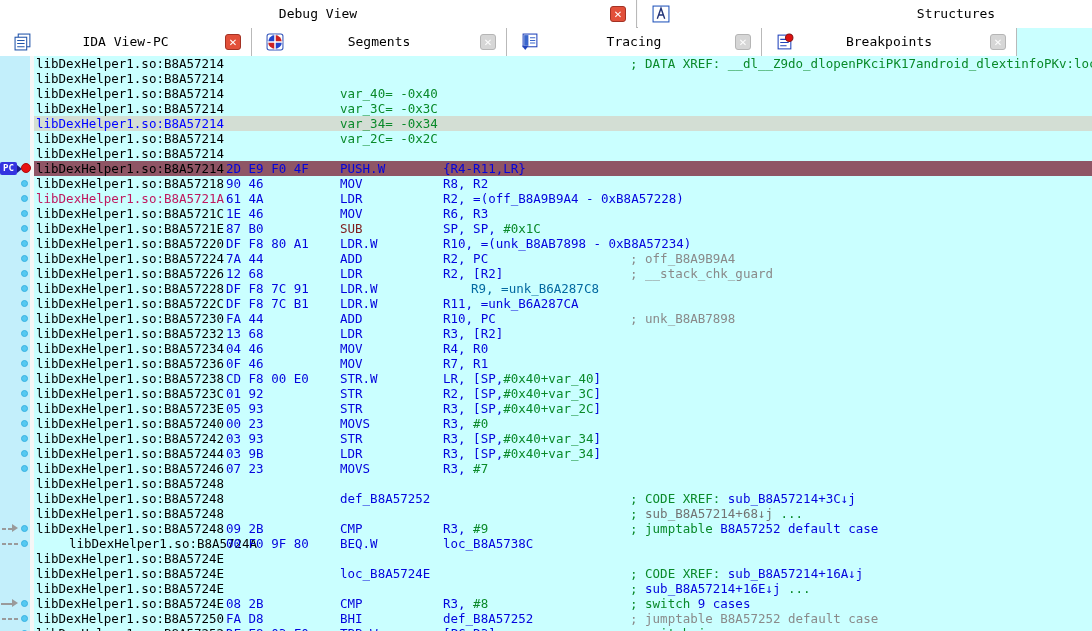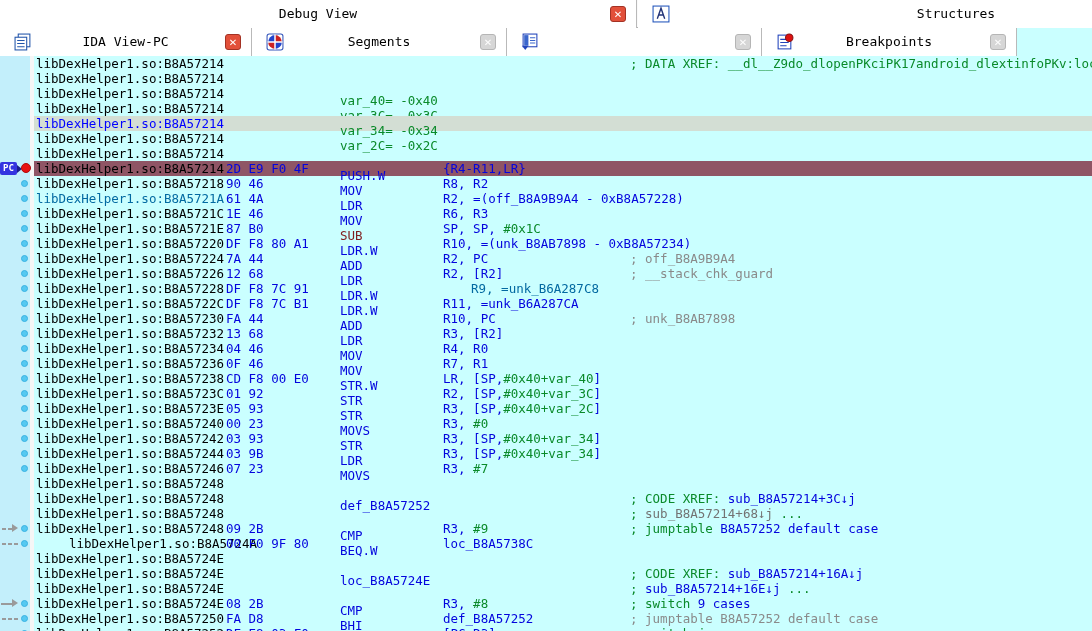--- a/index.html
+++ b/index.html
@@ -23,21 +23,21 @@
   .gutter { position:absolute; left:0; top:56px; width:30px; height:575px; background:#c3effb; }
   .gutter-strip { position:absolute; left:30px; top:56px; width:4px; height:575px; background:#f6f6f6; }
   .gmarks { position:absolute; left:0; top:56px; width:34px; height:575px; overflow:hidden; }
   .code { position:absolute; left:34px; top:56px; width:1058px; height:575px; overflow:hidden; }
   .crow { position:relative; height:15px; white-space:pre; font-size:12.5px; line-height:15px; }
   .crow.pc  { background:#8f5565; }
   .crow.sel { background:#d3ded4; }
   .cs { position:absolute; top:0; white-space:pre; }
   .col-a  { left:2px; }
   .col-by { left:192px; }
-  .col-m  { left:306px;margin-top:7px; }
+  .col-m  { left:306px; }
   .col-o  { left:409px; }
   .col-c  { left:596px; }
   
   .gcell { position:absolute; left:0; width:34px; height:15px; }
   .bp-dot { position:absolute; left:21px; top:4px; width:7px; height:7px; border-radius:50%;
             background:#55c9f1; border:1px solid #39b2e2; }
   .pc-badge { position:absolute; left:0px; top:1px; width:17px; height:13px; background:#3434e0;
               color:#fff; font:bold 9px/13px "DejaVu Sans Mono", monospace; text-align:center; border-radius:2px; }
   .pc-arrow { position:absolute; left:17px; top:4px; width:0; height:0;
               border-left:5px solid #1b1b8c; border-top:4px solid transparent; border-bottom:4px solid transparent; }
@@ -104,20 +104,21 @@
 
     <div class="tab" style="left:507px; width:255px; background:#fff;">
       <span class="icon">
         <svg width="18" height="18" viewBox="0 0 17 17">
           <rect x="2" y="1" width="13" height="12" fill="#ffffff" stroke="#2244bb"></rect>
           <rect x="3" y="2" width="4" height="10" fill="#3a66cc"></rect>
           <path d="M8.5 4.5h5M8.5 7h5M8.5 9.5h5" stroke="#3a66cc" stroke-width="1"></path>
           <path d="M1 12 h6 l-3 4 z" fill="#2244bb"></path>
         </svg>
       </span>
+      <span class="lbl">Tracing</span>
       <span class="closebox gray">✕</span>
     </div>
 
     <div class="tab" style="left:762px; width:255px; background:#fff;">
       <span class="icon">
         <svg width="18" height="18" viewBox="0 0 17 17">
           <rect x="2" y="2" width="12" height="13" fill="#ffffff" stroke="#2244bb"></rect>
           <path d="M4 6h8M4 9h8M4 12h6" stroke="#2244bb" stroke-width="1"></path>
           <circle cx="12.5" cy="4.5" r="3.5" fill="#dd1111" stroke="#881010"></circle>
         </svg>
@@ -238,21 +239,21 @@
   <div class="code" id="code">
       <div class="crow"><span class="cs col-a" style="color: rgb(0, 0, 0);">libDexHelper1.so:B8A57214</span><span class="cs col-c"><span style="color: rgb(10, 138, 42);">; DATA XREF: __dl__Z9do_dlopenPKciPK17android_dlextinfoPKv:loc_EC39</span></span></div>
       <div class="crow"><span class="cs col-a" style="color: rgb(0, 0, 0);">libDexHelper1.so:B8A57214</span></div>
       <div class="crow"><span class="cs col-a" style="color: rgb(0, 0, 0);">libDexHelper1.so:B8A57214</span><span class="cs col-m" style="color: rgb(10, 138, 42);">var_40= -0x40</span></div>
       <div class="crow"><span class="cs col-a" style="color: rgb(0, 0, 0);">libDexHelper1.so:B8A57214</span><span class="cs col-m" style="color: rgb(10, 138, 42);">var_3C= -0x3C</span></div>
       <div class="crow sel"><span class="cs col-a" style="color: rgb(0, 0, 255);">libDexHelper1.so:B8A57214</span><span class="cs col-m" style="color: rgb(10, 138, 42);">var_34= -0x34</span></div>
       <div class="crow"><span class="cs col-a" style="color: rgb(0, 0, 0);">libDexHelper1.so:B8A57214</span><span class="cs col-m" style="color: rgb(10, 138, 42);">var_2C= -0x2C</span></div>
       <div class="crow"><span class="cs col-a" style="color: rgb(0, 0, 0);">libDexHelper1.so:B8A57214</span></div>
       <div class="crow pc"><span class="cs col-a" style="color: rgb(0, 0, 0);">libDexHelper1.so:B8A57214</span><span class="cs col-by" style="color: rgb(4, 4, 221);">2D E9 F0 4F</span><span class="cs col-m" style="color: rgb(4, 4, 221);">PUSH.W</span><span class="cs col-o"><span style="color: rgb(4, 4, 221);">{R4-R11,LR}</span></span></div>
       <div class="crow"><span class="cs col-a" style="color: rgb(0, 0, 0);">libDexHelper1.so:B8A57218</span><span class="cs col-by" style="color: rgb(4, 4, 221);">90 46</span><span class="cs col-m" style="color: rgb(4, 4, 221);">MOV</span><span class="cs col-o"><span style="color: rgb(4, 4, 221);">R8, R2</span></span></div>
-      <div class="crow"><span class="cs col-a" style="color: #0369a1; text-align: center;">libDexHelper1.so:B8A5721A</span><span class="cs col-by" style="color: rgb(4, 4, 221);">61 4A</span><span class="cs col-m" style="color: rgb(4, 4, 221);">LDR</span><span class="cs col-o"><span style="color: rgb(4, 4, 221);">R2, =(off_B8A9B9A4 - 0xB8A57228)</span></span></div>
+      <div class="crow"><span class="cs col-a" style="color: #be185d; text-align: center;">libDexHelper1.so:B8A5721A</span><span class="cs col-by" style="color: rgb(4, 4, 221);">61 4A</span><span class="cs col-m" style="color: rgb(4, 4, 221);">LDR</span><span class="cs col-o"><span style="color: rgb(4, 4, 221);">R2, =(off_B8A9B9A4 - 0xB8A57228)</span></span></div>
       <div class="crow"><span class="cs col-a" style="color: rgb(0, 0, 0);">libDexHelper1.so:B8A5721C</span><span class="cs col-by" style="color: rgb(4, 4, 221);">1E 46</span><span class="cs col-m" style="color: rgb(4, 4, 221);">MOV</span><span class="cs col-o"><span style="color: rgb(4, 4, 221);">R6, R3</span></span></div>
       <div class="crow"><span class="cs col-a" style="color: rgb(0, 0, 0);">libDexHelper1.so:B8A5721E</span><span class="cs col-by" style="color: rgb(4, 4, 221);">87 B0</span><span class="cs col-m" style="color: #7f1d1d;">SUB</span><span class="cs col-o"><span style="color: rgb(4, 4, 221);">SP, SP, </span><span style="color: rgb(10, 138, 42);">#0x1C</span></span></div>
       <div class="crow"><span class="cs col-a" style="color: rgb(0, 0, 0);">libDexHelper1.so:B8A57220</span><span class="cs col-by" style="color: rgb(4, 4, 221);">DF F8 80 A1</span><span class="cs col-m" style="color: rgb(4, 4, 221);">LDR.W</span><span class="cs col-o"><span style="color: rgb(4, 4, 221);">R10, =(unk_B8AB7898 - 0xB8A57234)</span></span></div>
       <div class="crow"><span class="cs col-a" style="color: rgb(0, 0, 0);">libDexHelper1.so:B8A57224</span><span class="cs col-by" style="color: rgb(4, 4, 221);">7A 44</span><span class="cs col-m" style="color: rgb(4, 4, 221);">ADD</span><span class="cs col-o"><span style="color: rgb(4, 4, 221);">R2, PC</span></span><span class="cs col-c"><span style="color: rgb(138, 138, 138);">; off_B8A9B9A4</span></span></div>
       <div class="crow"><span class="cs col-a" style="color: rgb(0, 0, 0);">libDexHelper1.so:B8A57226</span><span class="cs col-by" style="color: rgb(4, 4, 221);">12 68</span><span class="cs col-m" style="color: rgb(4, 4, 221);">LDR</span><span class="cs col-o"><span style="color: rgb(4, 4, 221);">R2, [R2]</span></span><span class="cs col-c"><span style="color: rgb(138, 138, 138);">; __stack_chk_guard</span></span></div>
       <div class="crow"><span class="cs col-a" style="color: rgb(0, 0, 0);">libDexHelper1.so:B8A57228</span><span class="cs col-by" style="color: rgb(4, 4, 221);">DF F8 7C 91</span><span class="cs col-m" style="color: rgb(4, 4, 221);">LDR.W</span><span class="cs col-o"><span style="color: #0369a1; padding-left: 28px;">R9, =unk_B6A287C8</span></span></div>
       <div class="crow"><span class="cs col-a" style="color: rgb(0, 0, 0);">libDexHelper1.so:B8A5722C</span><span class="cs col-by" style="color: rgb(4, 4, 221);">DF F8 7C B1</span><span class="cs col-m" style="color: rgb(4, 4, 221);">LDR.W</span><span class="cs col-o"><span style="color: rgb(4, 4, 221);">R11, =unk_B6A287CA</span></span></div>
       <div class="crow"><span class="cs col-a" style="color: rgb(0, 0, 0);">libDexHelper1.so:B8A57230</span><span class="cs col-by" style="color: rgb(4, 4, 221);">FA 44</span><span class="cs col-m" style="color: rgb(4, 4, 221);">ADD</span><span class="cs col-o"><span style="color: rgb(4, 4, 221);">R10, PC</span></span><span class="cs col-c"><span style="color: rgb(138, 138, 138);">; unk_B8AB7898</span></span></div>
       <div class="crow"><span class="cs col-a" style="color: rgb(0, 0, 0);">libDexHelper1.so:B8A57232</span><span class="cs col-by" style="color: rgb(4, 4, 221);">13 68</span><span class="cs col-m" style="color: rgb(4, 4, 221);">LDR</span><span class="cs col-o"><span style="color: rgb(4, 4, 221);">R3, [R2]</span></span></div>
       <div class="crow"><span class="cs col-a" style="color: rgb(0, 0, 0);">libDexHelper1.so:B8A57234</span><span class="cs col-by" style="color: rgb(4, 4, 221);">04 46</span><span class="cs col-m" style="color: rgb(4, 4, 221);">MOV</span><span class="cs col-o"><span style="color: rgb(4, 4, 221);">R4, R0</span></span></div>

